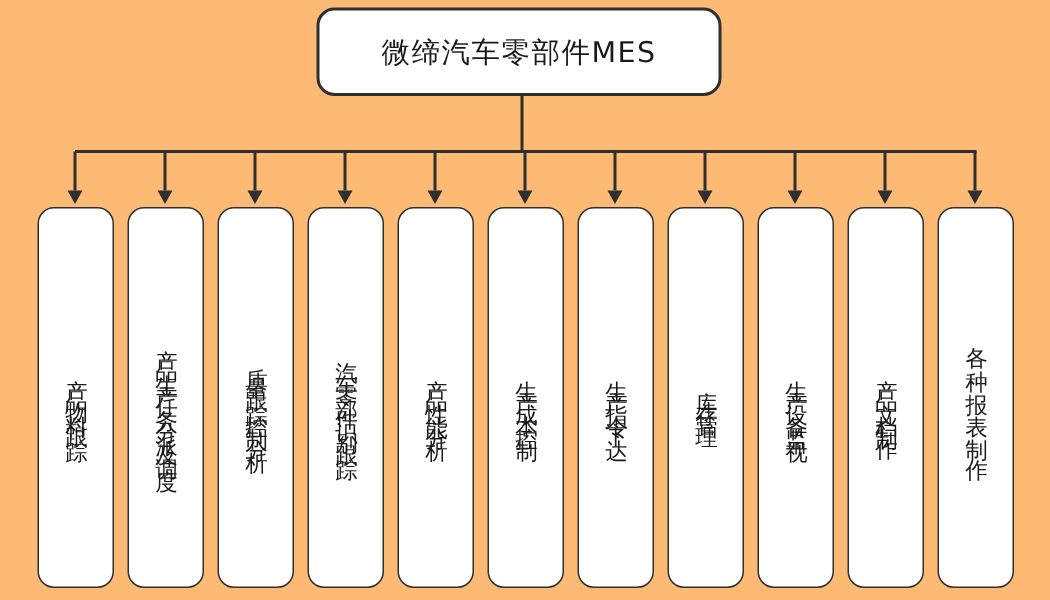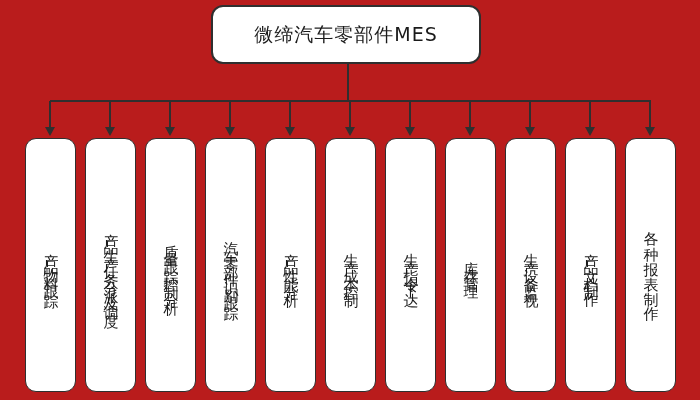--- a/index.html
+++ b/index.html
@@ -5,21 +5,21 @@
   html, body {
     margin: 0;
     padding: 0;
     background: #ffffff;
     font-family: "DejaVu Sans", "Liberation Sans", sans-serif;
   }
   .canvas {
     position: relative;
     width: 700px;
     height: 400px;
-    background: #b91c1c;
+    background: #fdba74;
     overflow: hidden;
     color: #1a1a1a;
   }
   
   .root-box {
     position: absolute;
     left: 211px;
     top: 5px;
     width: 270px;
     height: 59px;

